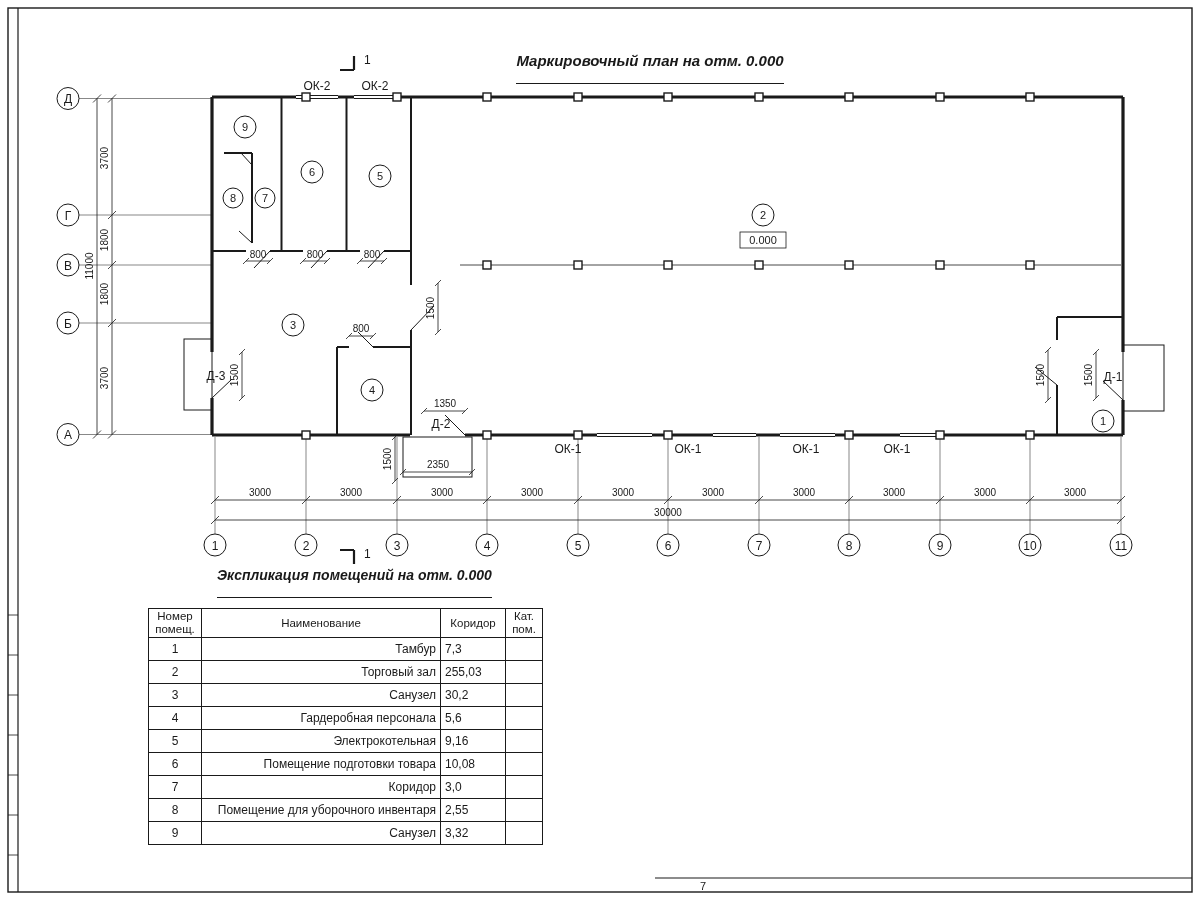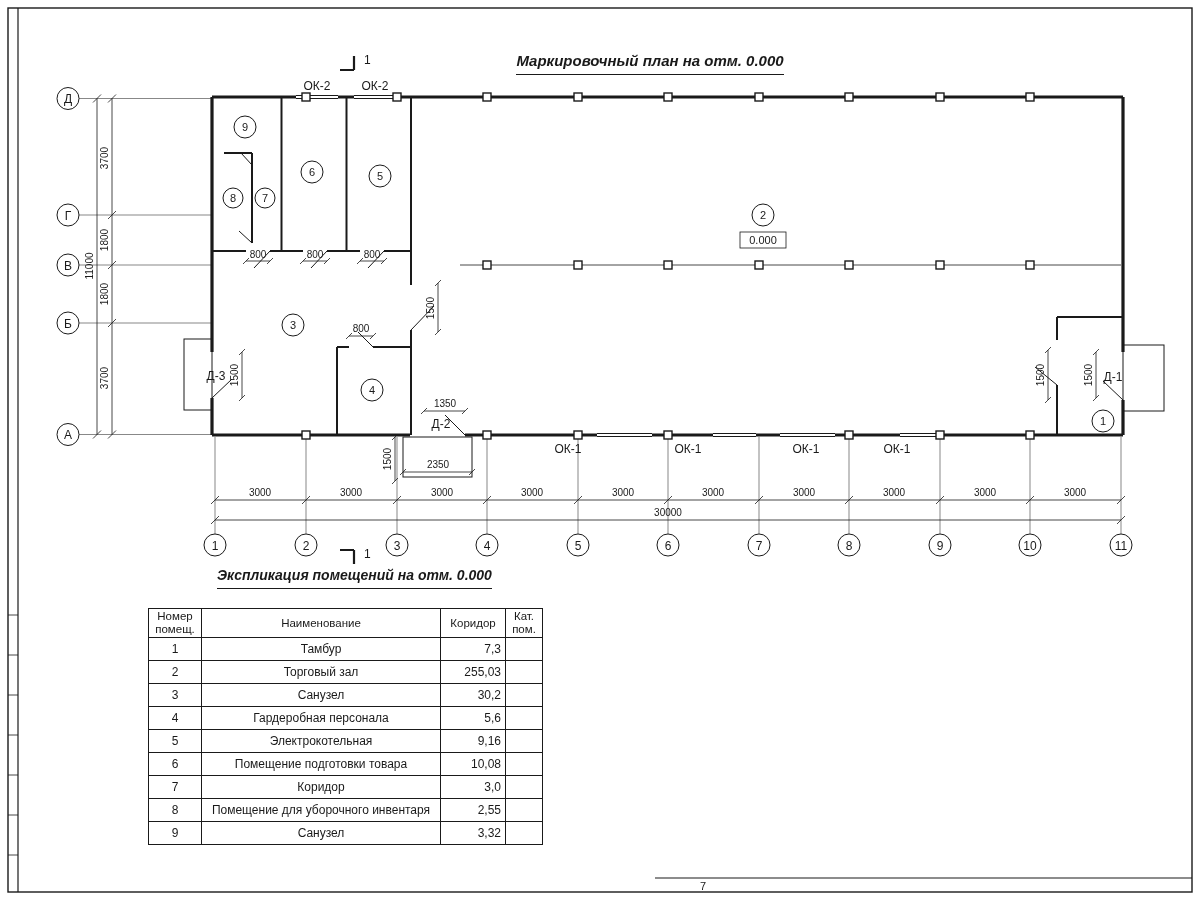--- a/index.html
+++ b/index.html
@@ -4,30 +4,30 @@
 <style>
   html,body{margin:0;padding:0;width:1200px;height:900px;background:#fff;overflow:hidden;
     font-family:"Liberation Sans", sans-serif;color:#1a1a1a;}
   .abs{position:absolute;}
   #stage{position:relative;width:1200px;height:900px;}
   svg text{font-family:"Liberation Sans", sans-serif;fill:#1a1a1a;}
   .t10{font-size:10px;} .t11{font-size:11px;} .t12{font-size:12px;}
   .mid{text-anchor:middle;}
   #plan-title{left:420px;top:52px;width:460px;text-align:center;}
   #plan-title span, #schedule-title span{
-    font-style:italic;font-weight:bold;font-size:15px;border-bottom:1.6px solid #1a1a1a;padding-bottom:5px;}
+    font-style:italic;font-weight:bold;font-size:15px;border-bottom:1.6px solid #1a1a1a;padding-bottom:14px;}
   #schedule-title{left:205px;top:566px;margin-left:12px;}
   #schedule-title span{font-size:14px;}
   #room-table{left:148px;top:608px;border-collapse:collapse;font-size:12px;}
   #room-table td,#room-table th{border:1px solid #1a1a1a;padding:1px 4px;font-weight:normal;
     height:20px;vertical-align:middle;background:#fff;}
   #room-table th{text-align:center;font-size:11.5px;line-height:1.15;}
   .col-num{width:44px;text-align:center;}
-  .col-name{width:230px;text-align:center;}
-  .col-area{width:56px;text-align:right;}
+  .col-name{width:230px;text-align:right;}
+  .col-area{width:56px;text-align:left;}
   .col-cat{width:28px;font-size:10px;text-align:center;}
 </style>
 </head>
 <body>
 
 <div id="stage">
 
   <svg class="abs" style="left:0;top:0" width="1200" height="900" viewBox="0 0 1200 900">
 
     <g stroke="#1a1a1a" fill="none">

